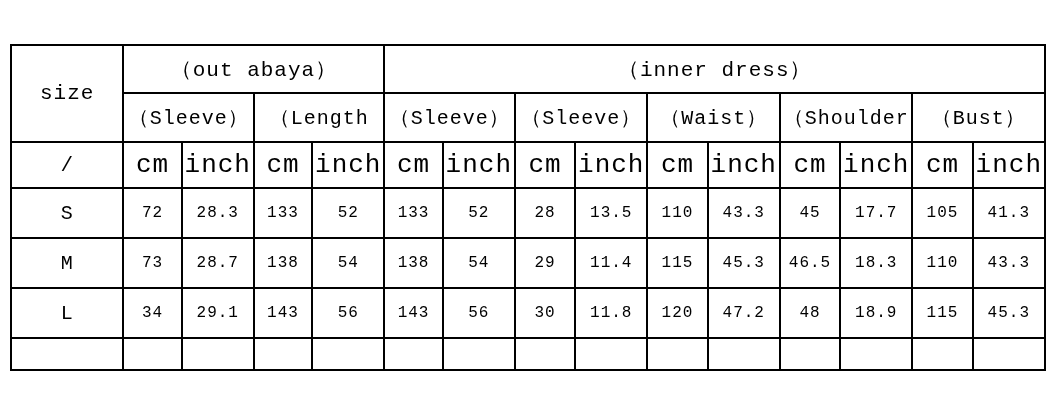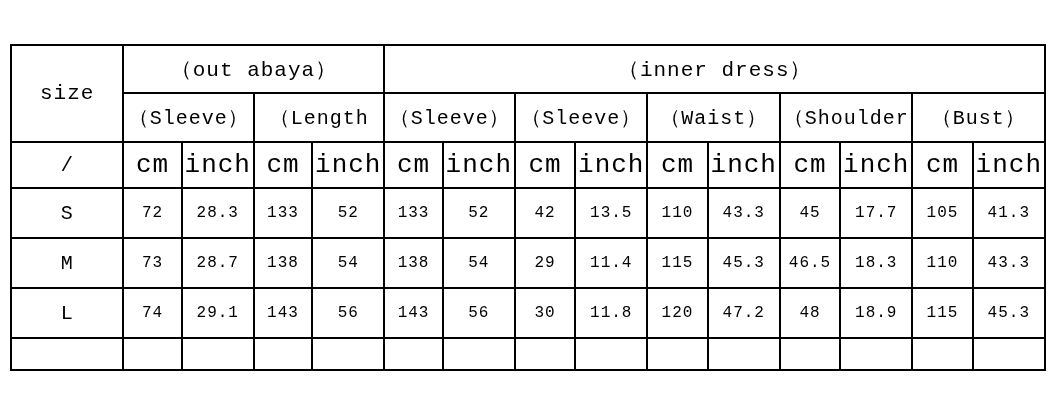--- a/index.html
+++ b/index.html
@@ -132,21 +132,21 @@
       </tr>
 
       <tr class="r-data">
         <td class="size-name">S</td>
         <td class="data-cell">72</td>
         <td class="data-cell">28.3</td>
         <td class="data-cell">133</td>
         <td class="data-cell">52</td>
         <td class="data-cell">133</td>
         <td class="data-cell">52</td>
-        <td class="data-cell">42</td>
+        <td class="data-cell">28</td>
         <td class="data-cell">13.5</td>
         <td class="data-cell">110</td>
         <td class="data-cell">43.3</td>
         <td class="data-cell">45</td>
         <td class="data-cell">17.7</td>
         <td class="data-cell">105</td>
         <td class="data-cell">41.3</td>
       </tr>
 
       <tr class="r-data">
@@ -162,21 +162,21 @@
         <td class="data-cell">115</td>
         <td class="data-cell">45.3</td>
         <td class="data-cell">46.5</td>
         <td class="data-cell">18.3</td>
         <td class="data-cell">110</td>
         <td class="data-cell">43.3</td>
       </tr>
 
       <tr class="r-data">
         <td class="size-name">L</td>
-        <td class="data-cell">74</td>
+        <td class="data-cell">34</td>
         <td class="data-cell">29.1</td>
         <td class="data-cell">143</td>
         <td class="data-cell">56</td>
         <td class="data-cell">143</td>
         <td class="data-cell">56</td>
         <td class="data-cell">30</td>
         <td class="data-cell">11.8</td>
         <td class="data-cell">120</td>
         <td class="data-cell">47.2</td>
         <td class="data-cell">48</td>

